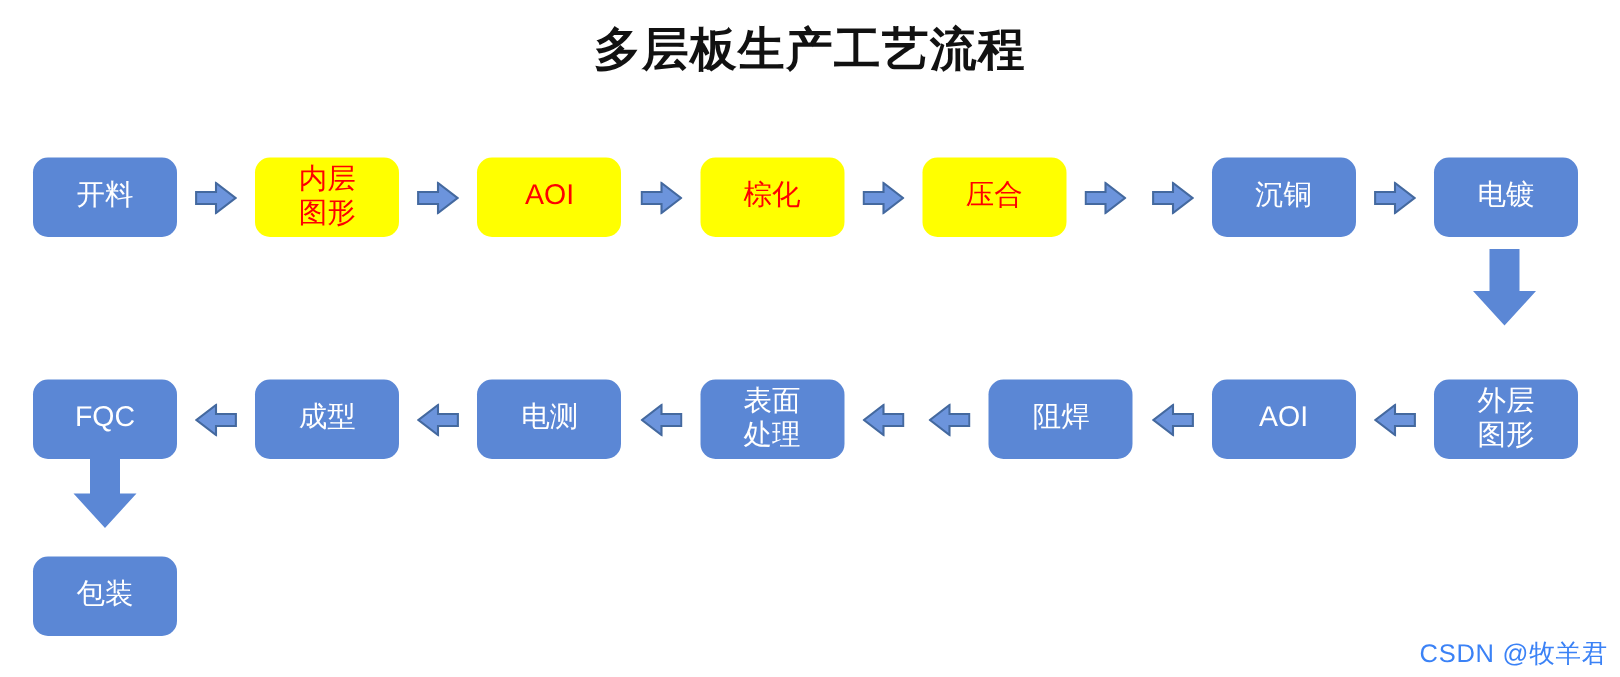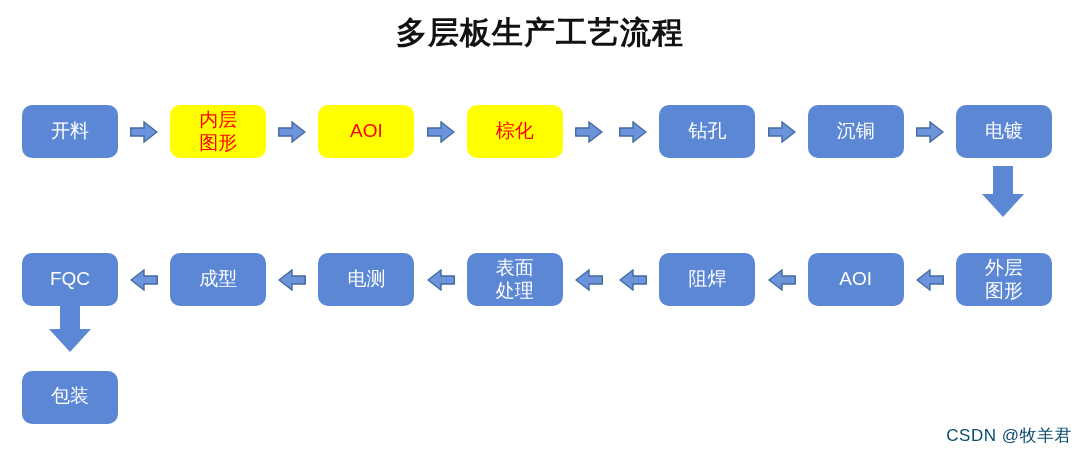--- a/index.html
+++ b/index.html
@@ -12,21 +12,21 @@
   .row2{top:253px;justify-content:space-between;}
   .node{width:96px;height:53px;border-radius:10px;background:#5b87d5;color:#ffffff;
         display:flex;align-items:center;justify-content:center;text-align:center;
         font-size:19px;line-height:1.18;white-space:pre-line;box-sizing:border-box;}
   .node.yellow{background:#ffff00;color:#fe0000;}
   .harrow{width:37px;display:flex;align-items:center;justify-content:center;flex:0 0 37px;}
   .varrow{position:absolute;width:44px;height:52px;}
   .varrow1{left:981px;top:166px;}
   .varrow2{left:48px;top:301px;}
   .node-baozhuang{position:absolute;left:22px;top:371px;font-family:Liberation Mono, monospace;}
-  .watermark{position:absolute;right:8px;bottom:4px;font-size:17px;color:#0c4a6e;letter-spacing:0.5px;}
+  .watermark{position:absolute;right:8px;bottom:4px;font-size:17px;color:#3b82f6;letter-spacing:0.5px;}
   svg{display:block;}
 </style>
 </head>
 <body>
 
 <div class="canvas">
 
   <div class="title">多层板生产工艺流程</div>
 
   <div class="row row1">
@@ -48,26 +48,26 @@
         <svg width="28" height="22" viewBox="0 0 28 22">
           <polygon points="0.75,7 14,7 14,1 27,11 14,21 14,15 0.75,15" fill="#6c94dc" stroke="#44699f" stroke-width="1.4"></polygon>
         </svg>
       </span>
     <div class="node yellow">棕化</div>
     <span class="harrow">
         <svg width="28" height="22" viewBox="0 0 28 22">
           <polygon points="0.75,7 14,7 14,1 27,11 14,21 14,15 0.75,15" fill="#6c94dc" stroke="#44699f" stroke-width="1.4"></polygon>
         </svg>
       </span>
+    <div class="node yellow">压合</div>
     <span class="harrow">
         <svg width="28" height="22" viewBox="0 0 28 22">
           <polygon points="0.75,7 14,7 14,1 27,11 14,21 14,15 0.75,15" fill="#6c94dc" stroke="#44699f" stroke-width="1.4"></polygon>
         </svg>
       </span>
-    <div class="node">钻孔</div>
     <span class="harrow">
         <svg width="28" height="22" viewBox="0 0 28 22">
           <polygon points="0.75,7 14,7 14,1 27,11 14,21 14,15 0.75,15" fill="#6c94dc" stroke="#44699f" stroke-width="1.4"></polygon>
         </svg>
       </span>
     <div class="node">沉铜</div>
     <span class="harrow">
         <svg width="28" height="22" viewBox="0 0 28 22">
           <polygon points="0.75,7 14,7 14,1 27,11 14,21 14,15 0.75,15" fill="#6c94dc" stroke="#44699f" stroke-width="1.4"></polygon>
         </svg>

